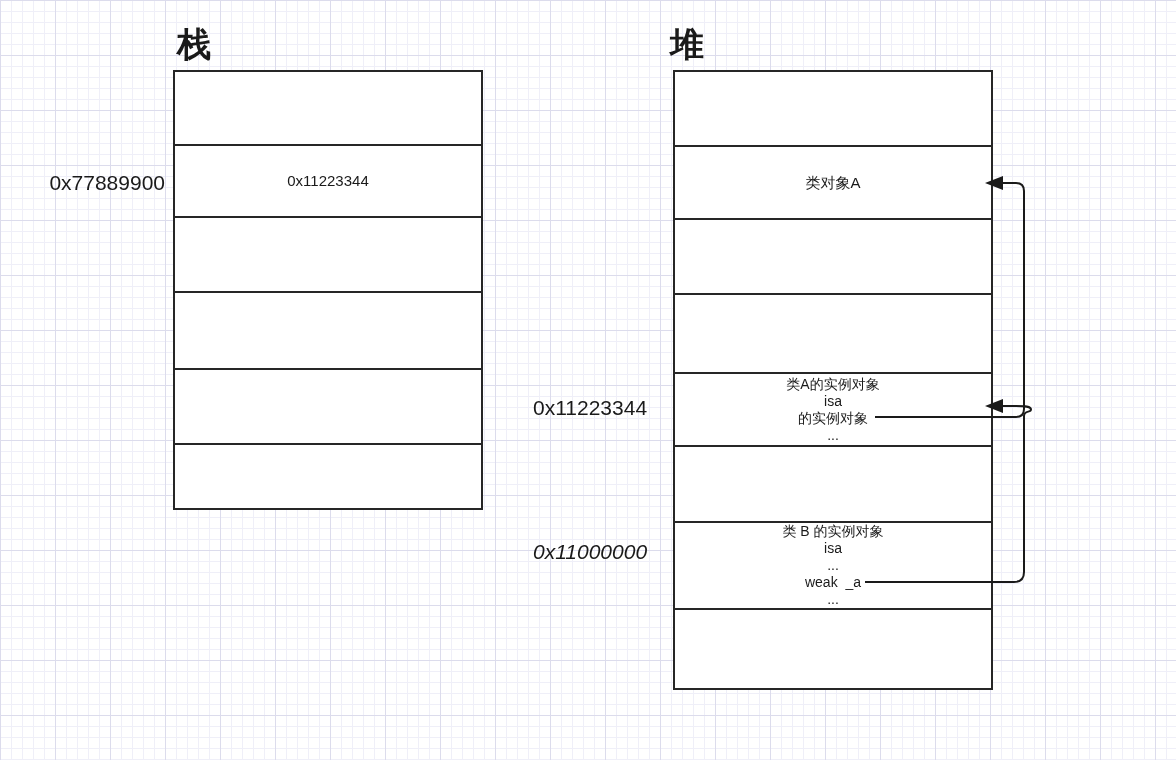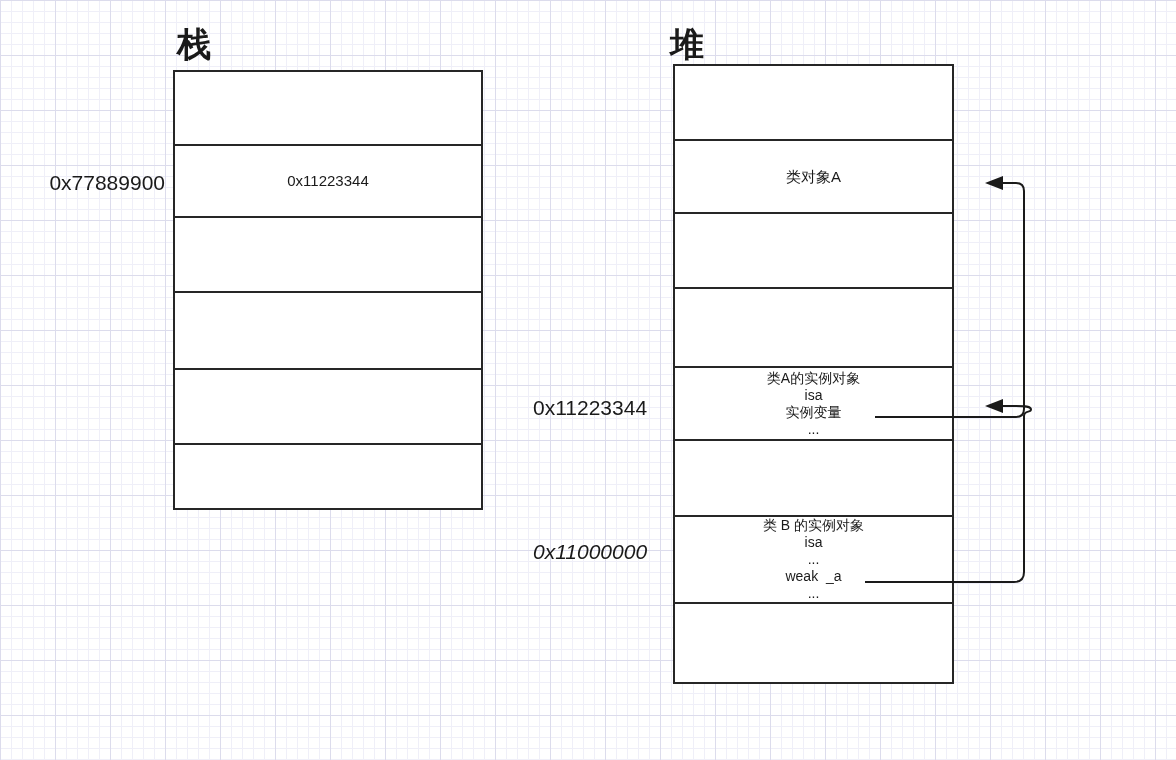--- a/index.html
+++ b/index.html
@@ -86,32 +86,32 @@
   <div class="mem-row s-r5"></div>
   <div class="mem-row s-r6"></div>
 </div>
 
 <div class="abs section-title" style="left:670px; top:26px;">堆</div>
 
 <div class="abs addr-label addr-left" style="left:533px; top:396px;">0x11223344</div>
 
 <div class="abs addr-label addr-left" style="left:533px; top:540px;font-style:italic;">0x11000000</div>
 
-<div class="abs mem-table" style="left:673px; top:64px; width:281px; height:620px;justify-content:flex-end;">
+<div class="abs mem-table" style="left:673px; top:70px; width:320px; height:620px;justify-content:flex-end;">
   <div class="mem-row h-r1"></div>
   <div class="mem-row h-r2">
     <div class="cell-value">类对象A</div>
   </div>
   <div class="mem-row h-r3"></div>
   <div class="mem-row h-r4"></div>
   <div class="mem-row h-r5">
     <div class="cell-lines">
       <span>类A的实例对象</span>
       <span>isa</span>
-      <span>实例变量</span>
+      <span>的实例对象</span>
       <span>...</span>
     </div>
   </div>
   <div class="mem-row h-r6"></div>
   <div class="mem-row h-r7">
     <div class="cell-lines">
       <span>类 B 的实例对象</span>
       <span>isa</span>
       <span>...</span>
       <span>weak  _a</span>

